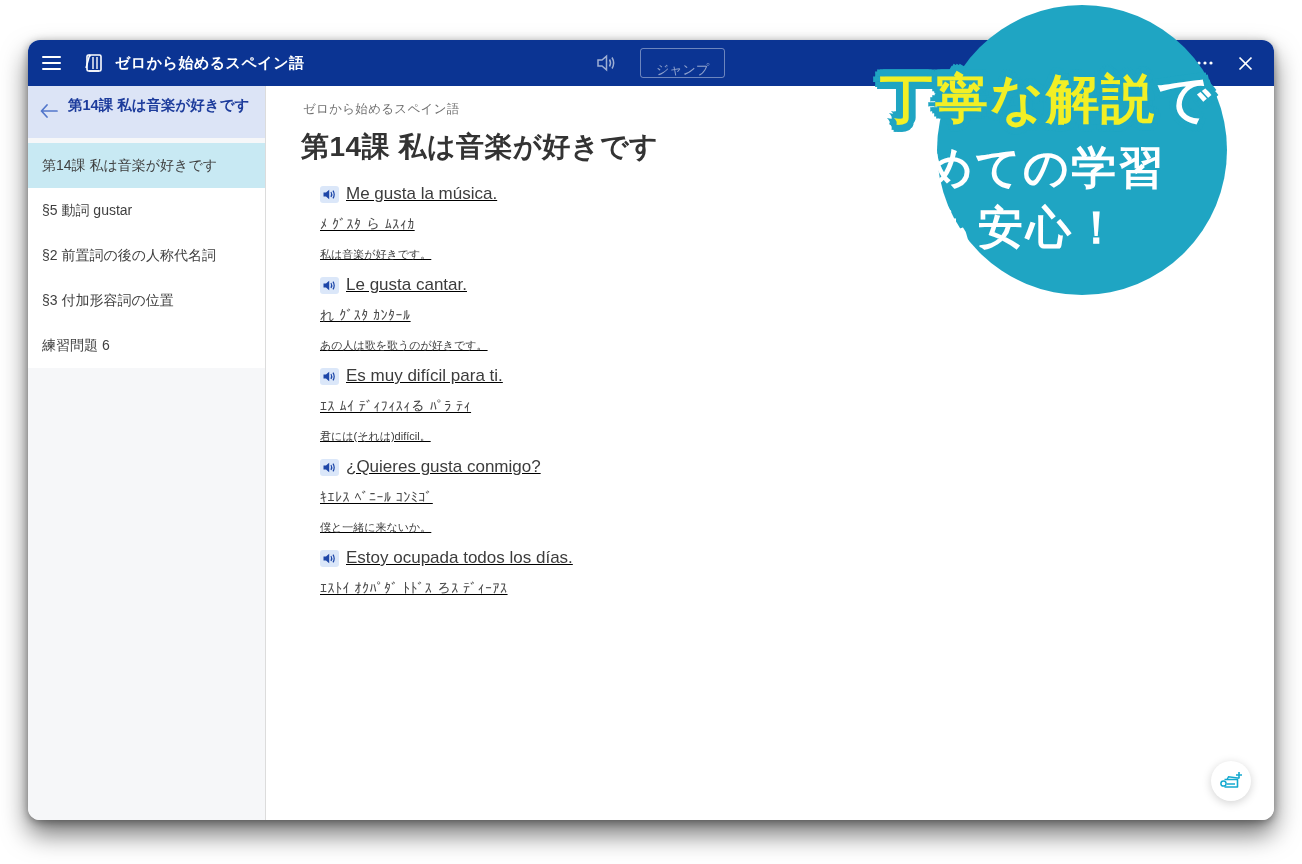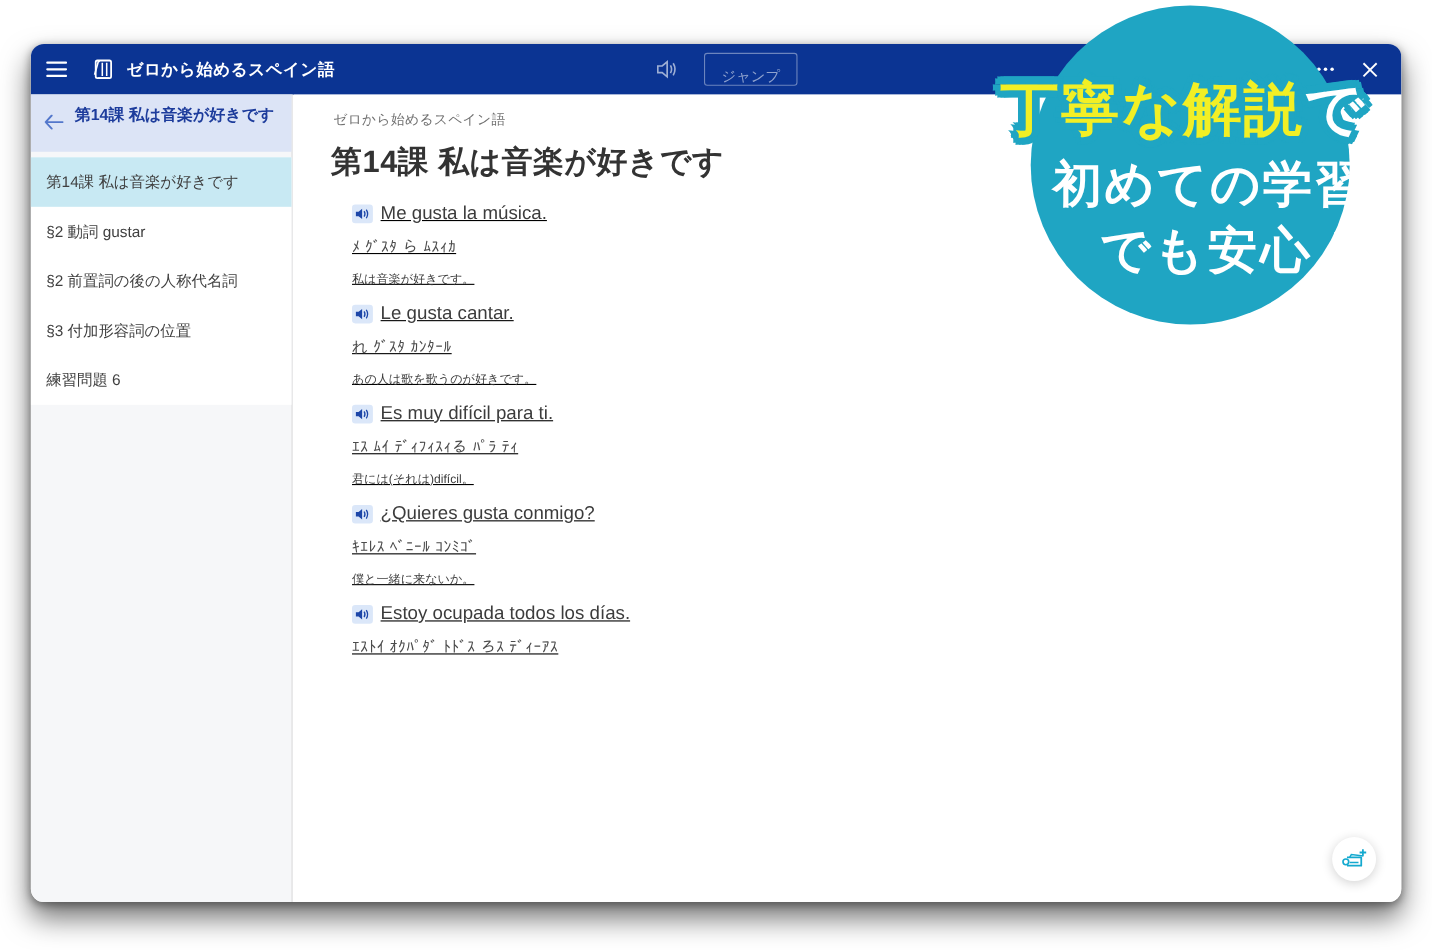--- a/index.html
+++ b/index.html
@@ -113,21 +113,21 @@
     box-shadow: 0 2px 10px rgba(0,0,0,.18);
     display:flex; align-items:center; justify-content:center; cursor:pointer;
   }
 
   
   .badge { position:absolute; left:880px; top:0; width:362px; height:300px; pointer-events:none; }
   .badge-circle {
     position:absolute; left:57px; top:5px; width:290px; height:290px;
     border-radius:50%; background:#1fa5c3;
   }
-  .badge-line { position:absolute; left:0; width:100%; text-align:right; font-weight:800; white-space:nowrap; }
+  .badge-line { position:absolute; left:0; width:100%; text-align:left; font-weight:800; white-space:nowrap; }
   .badge-line1 {
     top: 64px; font-size: 53px; letter-spacing: 2px;
     text-shadow:
       0 7px #1fa5c3, 0 -7px #1fa5c3, 7px 0 #1fa5c3, -7px 0 #1fa5c3,
       5px 5px #1fa5c3, 5px -5px #1fa5c3, -5px 5px #1fa5c3, -5px -5px #1fa5c3,
       3px 7px #1fa5c3, -3px 7px #1fa5c3, 3px -7px #1fa5c3, -3px -7px #1fa5c3;
   }
   .badge-line1 .hl { color:#f2ef25; }
   .badge-line1 .rest { color:#ffffff; }
   .badge-line2 { top: 138px; font-size: 45px; color:#fff; letter-spacing: 2px; }
@@ -185,21 +185,21 @@
       <div class="sidebar-header">
         <div class="back-btn">
           <svg width="18" height="14" viewBox="0 0 18 14">
             <path d="M7 1 L1.5 7 L7 13 M1.5 7 H17" stroke="#5377cb" stroke-width="1.7" fill="none" stroke-linecap="round" stroke-linejoin="round"></path>
           </svg>
         </div>
         <div class="sidebar-header-title">第14課 私は音楽が好きです</div>
       </div>
       <div class="nav-list">
         <div class="nav-item selected">第14課 私は音楽が好きです</div>
-        <div class="nav-item">§2 動詞 gustar</div>
+        <div class="nav-item">§5 動詞 gustar</div>
         <div class="nav-item">§2 前置詞の後の人称代名詞</div>
         <div class="nav-item">§3 付加形容詞の位置</div>
         <div class="nav-item">練習問題 6</div>
       </div>
     </div>
 
     <div class="split-handle">
         <i></i>
         <i></i>
       </div>

